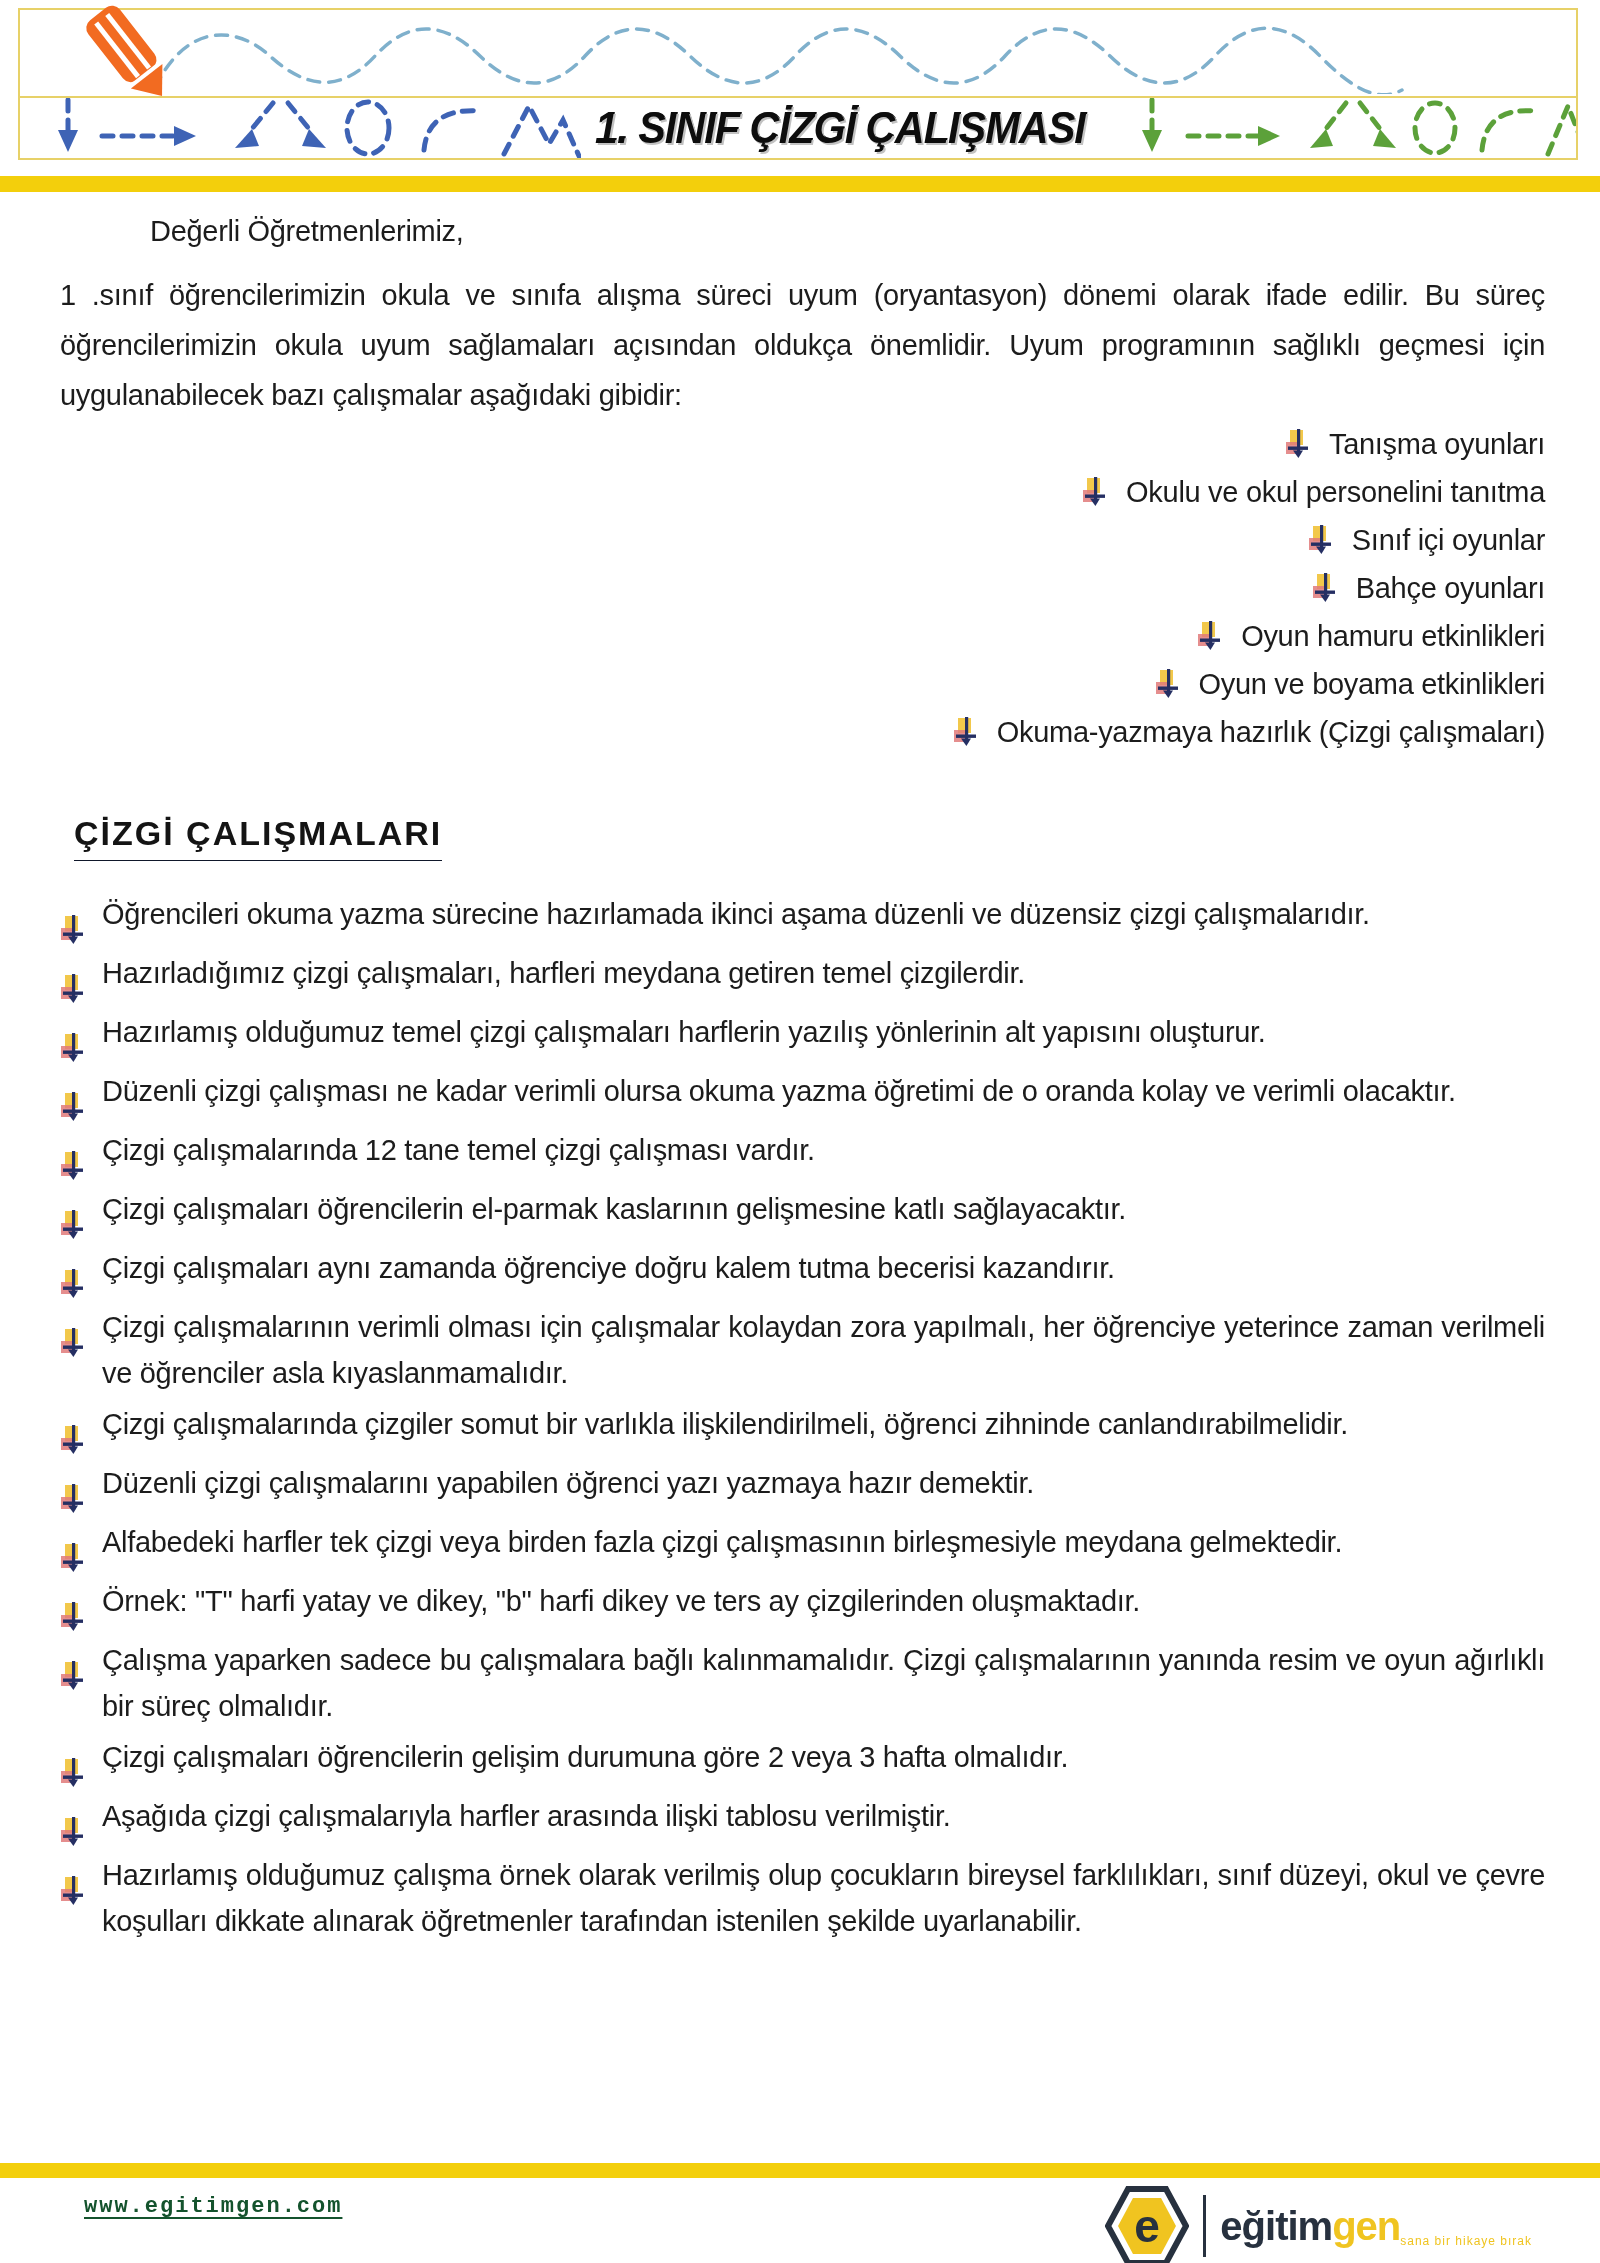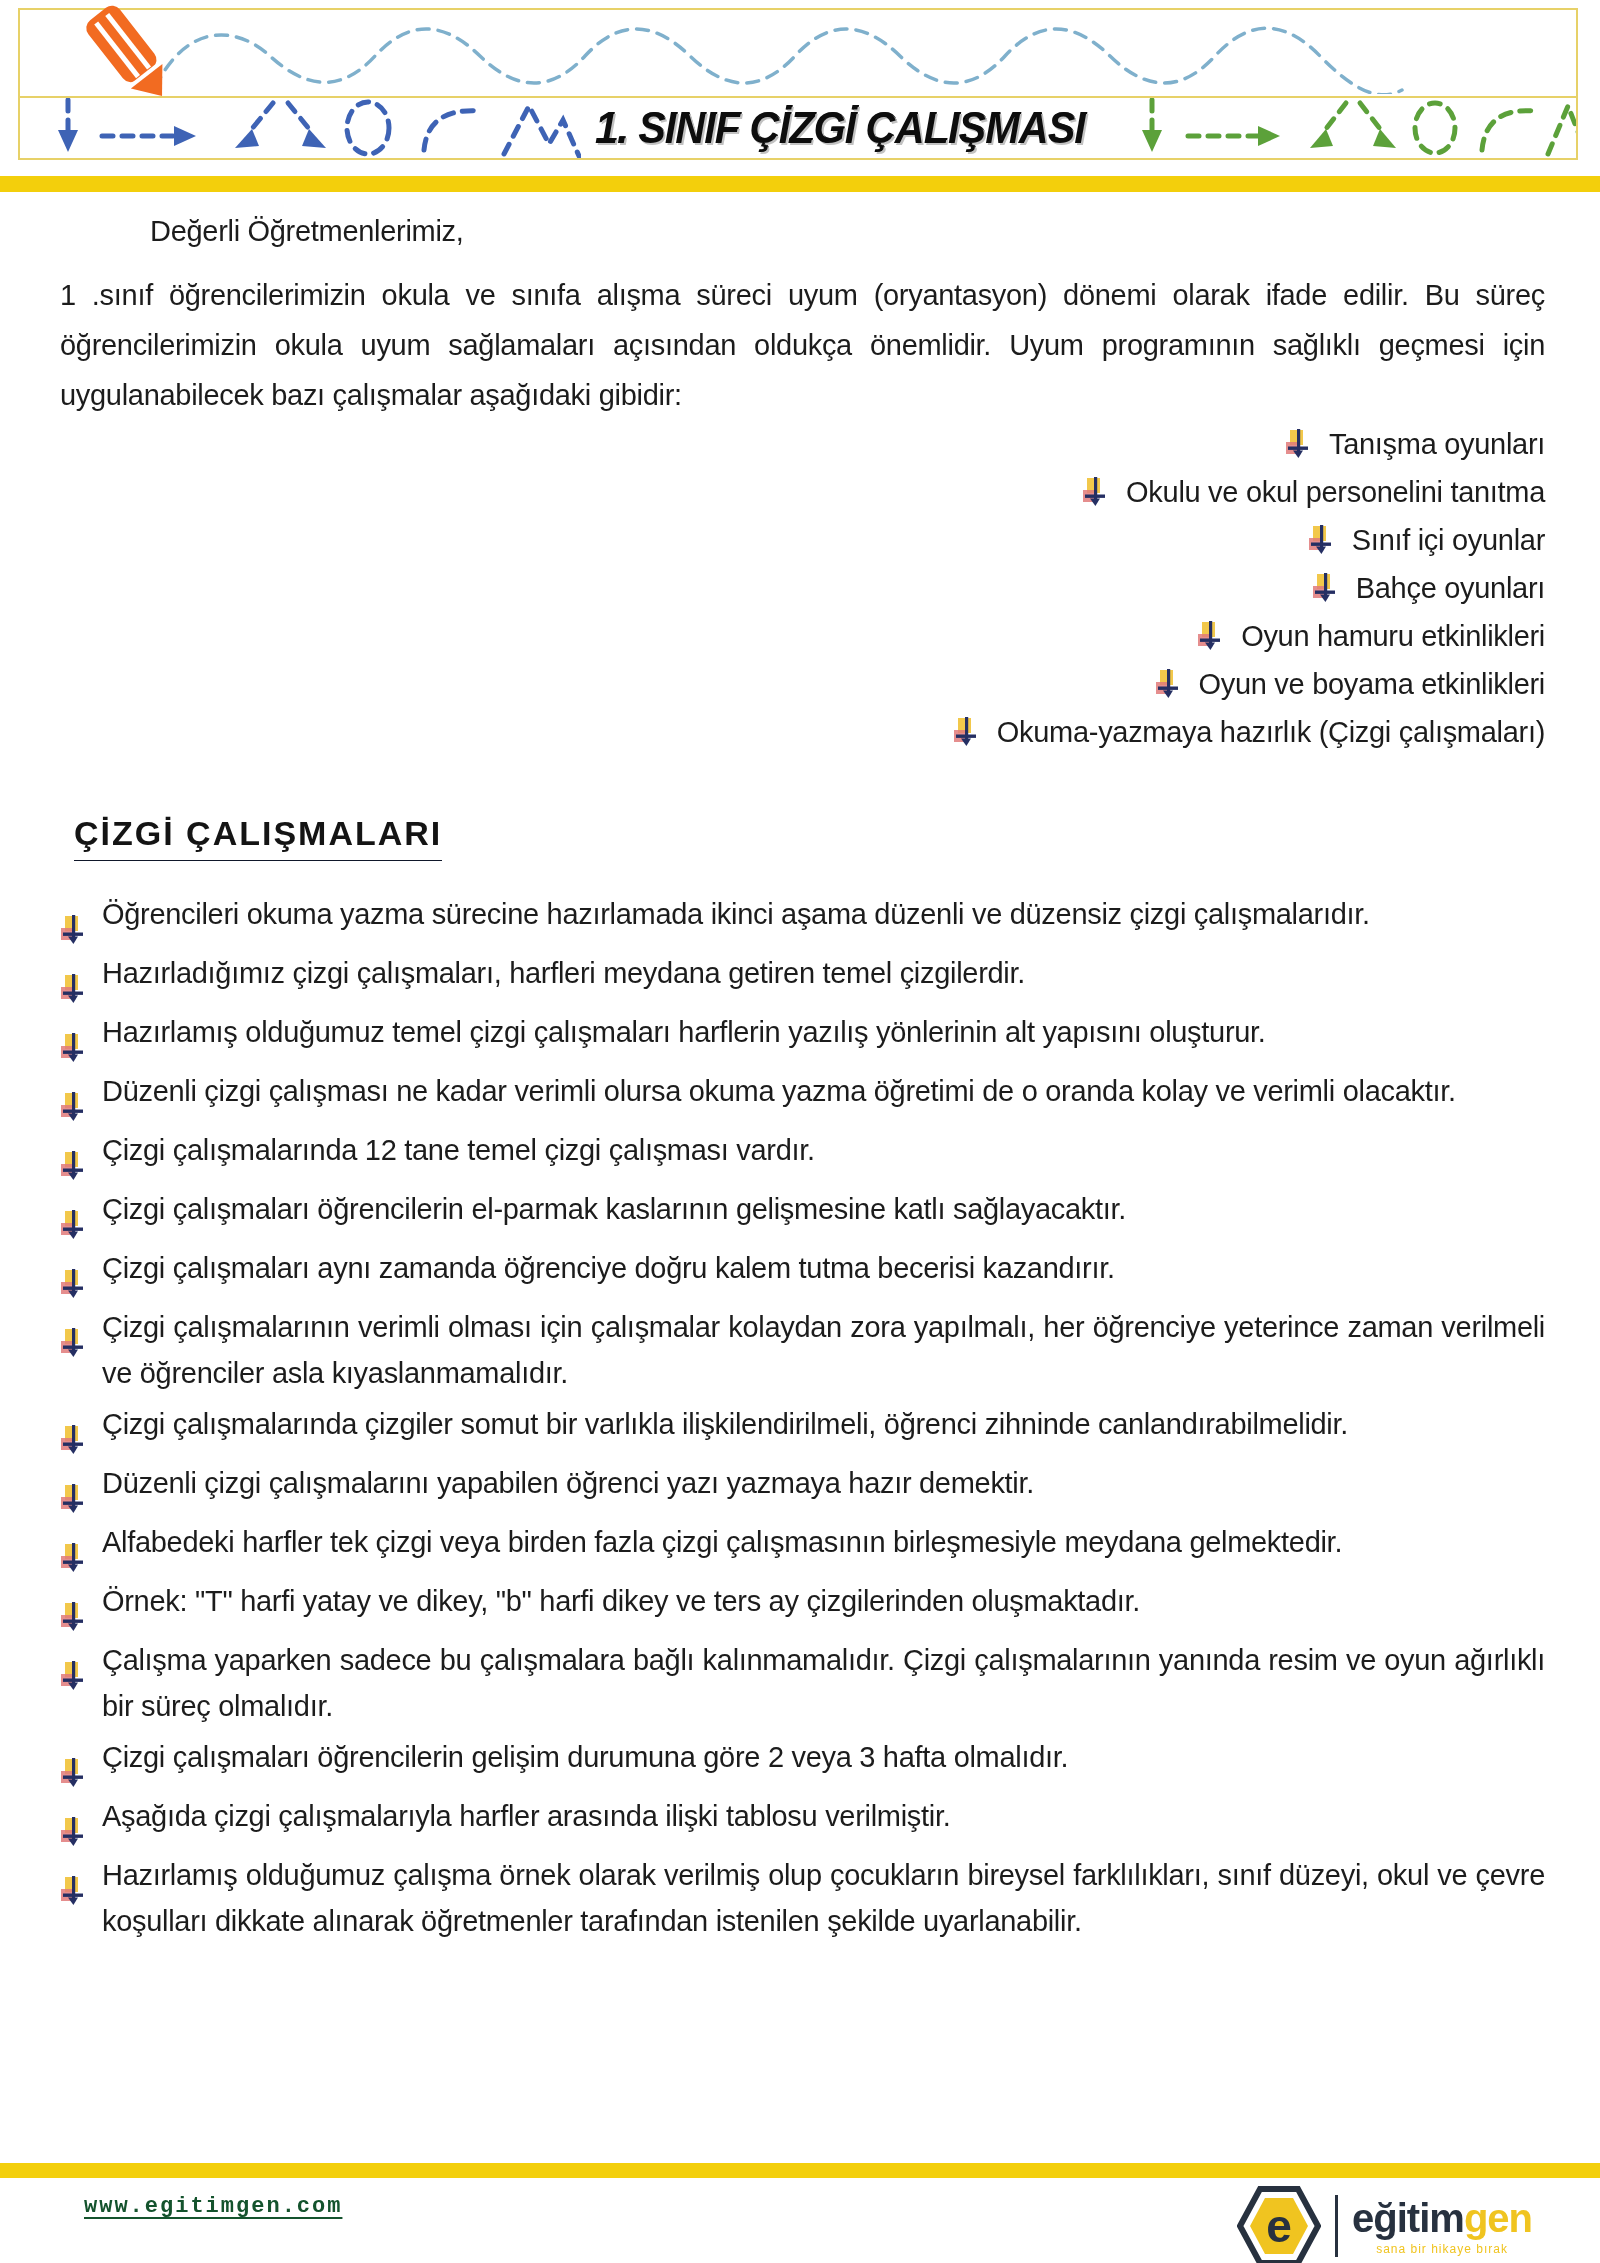--- a/index.html
+++ b/index.html
@@ -48,21 +48,21 @@
   .point-text{flex:1;line-height:46px;text-align:justify;}
 
   
   .site-link{
     position:absolute;left:84px;top:2194px;
     font-family:"Liberation Mono", monospace;font-weight:bold;font-size:22px;
     letter-spacing:2px;color:#14532d;text-decoration:underline;text-underline-offset:5px;
   }
   .logo{position:absolute;right:62px;top:2181px;display:flex;align-items:center;gap:14px;background:#fff;padding:2px 6px;}
   .logo-divider{width:3px;height:62px;background:#27313f;}
-  .logo-textcol{display:flex;flex-direction:column;align-items:center;}
+  .logo-textcol{display:flex;flex-direction:row;align-items:flex-end;}
   .wordmark{font-size:40px;font-weight:bold;letter-spacing:-1px;color:#27313f;line-height:44px;}
   .wordmark .gen{color:#f0c420;}
   .tagline{font-size:12px;color:#f0c420;letter-spacing:1px;margin-top:2px;}
 </style>
 </head>
 <body>
 
 <header class="hdr-wrap">
   <div class="hdr-box hdr-box-wave">
     <svg class="wave-svg" width="1556" height="84" viewBox="0 0 1556 84">

